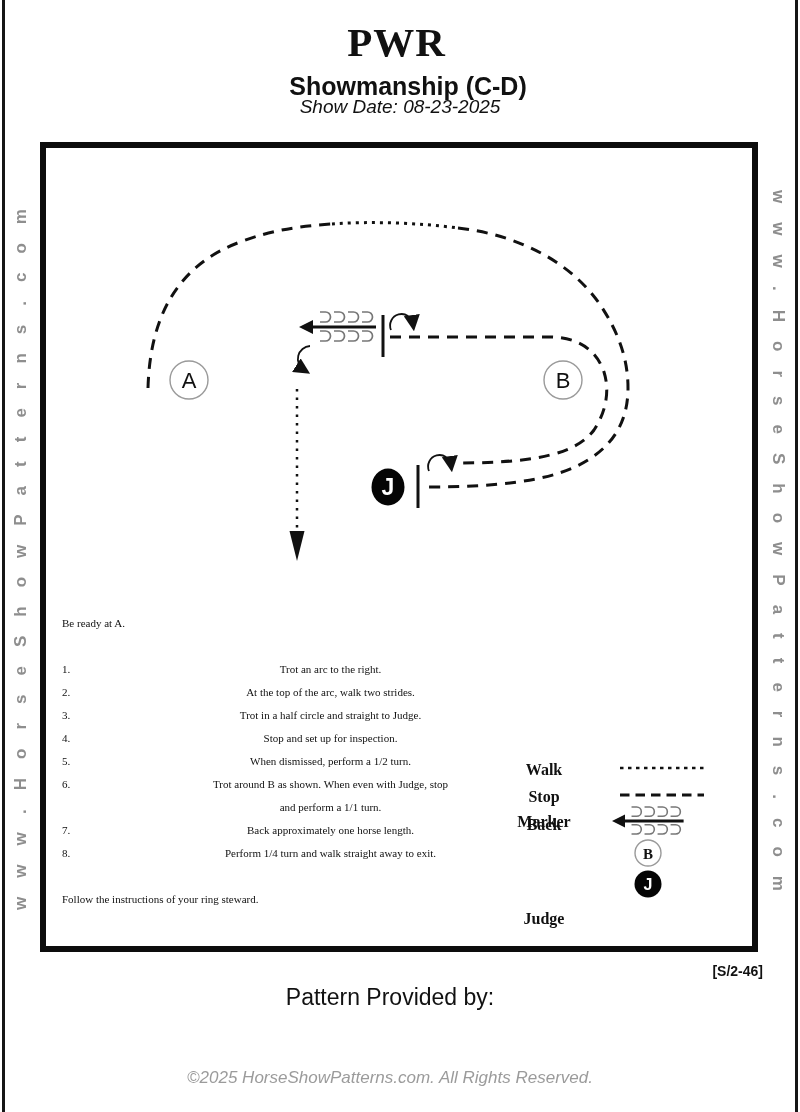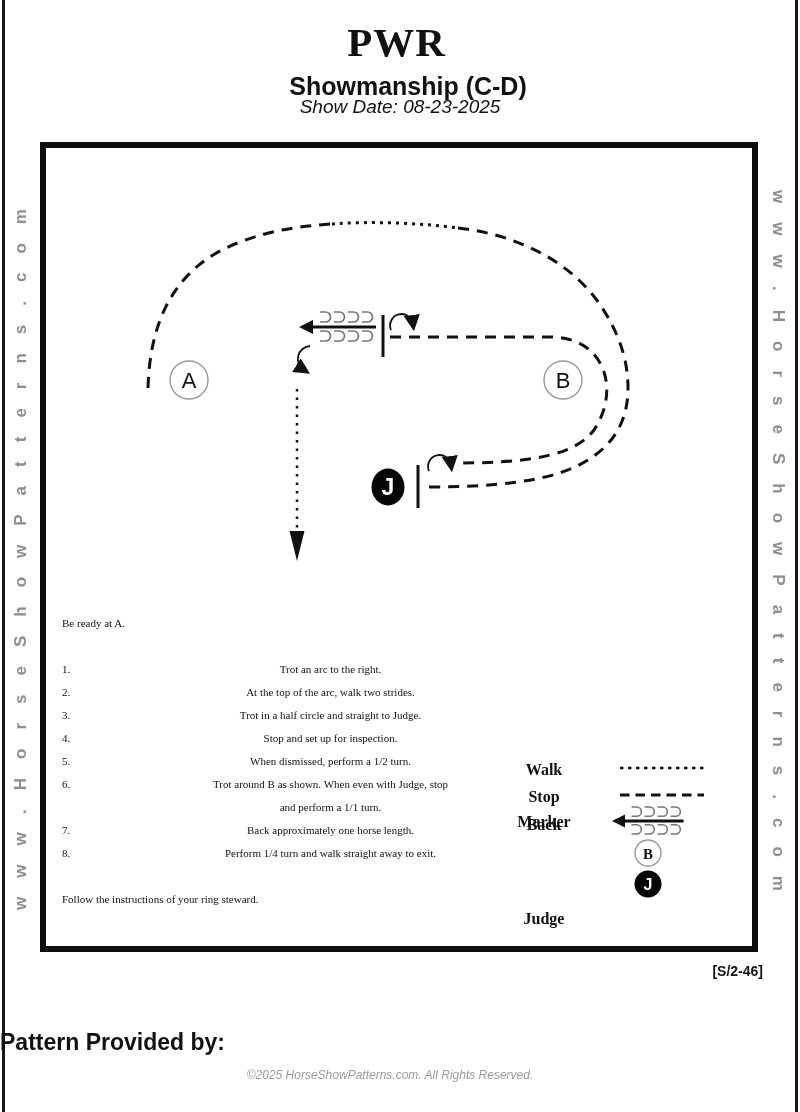--- a/index.html
+++ b/index.html
@@ -25,26 +25,26 @@
   .instructions{position:absolute;left:62px;top:612px;width:512px;
                 font-family:"Liberation Serif",serif;font-size:11px;line-height:23px;}
   .instr-intro{margin-bottom:23px;}
   .instr-outro{margin-top:23px;}
   .step{display:flex;}
   .step .num{width:25px;flex:0 0 25px;}
   .step .txt{flex:1;white-space:pre-line;text-align:center;}
   .legend-label{position:absolute;left:484px;width:120px;text-align:center;
                 font-family:"Liberation Serif",serif;font-weight:bold;font-size:16px;}
   .pattern-code{position:absolute;top:963px;right:37px;font-weight:bold;font-size:14px;}
-  .provided-label{position:absolute;top:1029px;left:0;width:780px;text-align:left;
-                  font-weight:bold;font-size:23px;}
+  .provided-label{position:absolute;top:984px;left:0;width:780px;text-align:center;
+                  font-weight:normal;font-size:23px;}
   .provided-name{position:absolute;top:1013px;left:0;width:780px;text-align:center;
                  font-style:italic;font-size:31px;}
   .copyright{position:absolute;top:1068px;left:0;width:780px;text-align:center;
-             font-style:italic;font-size:12px;color:#9b9b9b;}
+             font-style:italic;font-size:17px;color:#9b9b9b;}
 </style>
 </head>
 <body>
 
 <div class="page">
 
   <div class="edge-bar left"></div>
   <div class="edge-bar right"></div>
 
   <div class="side-text left">www.HorseShowPatterns.com</div>

